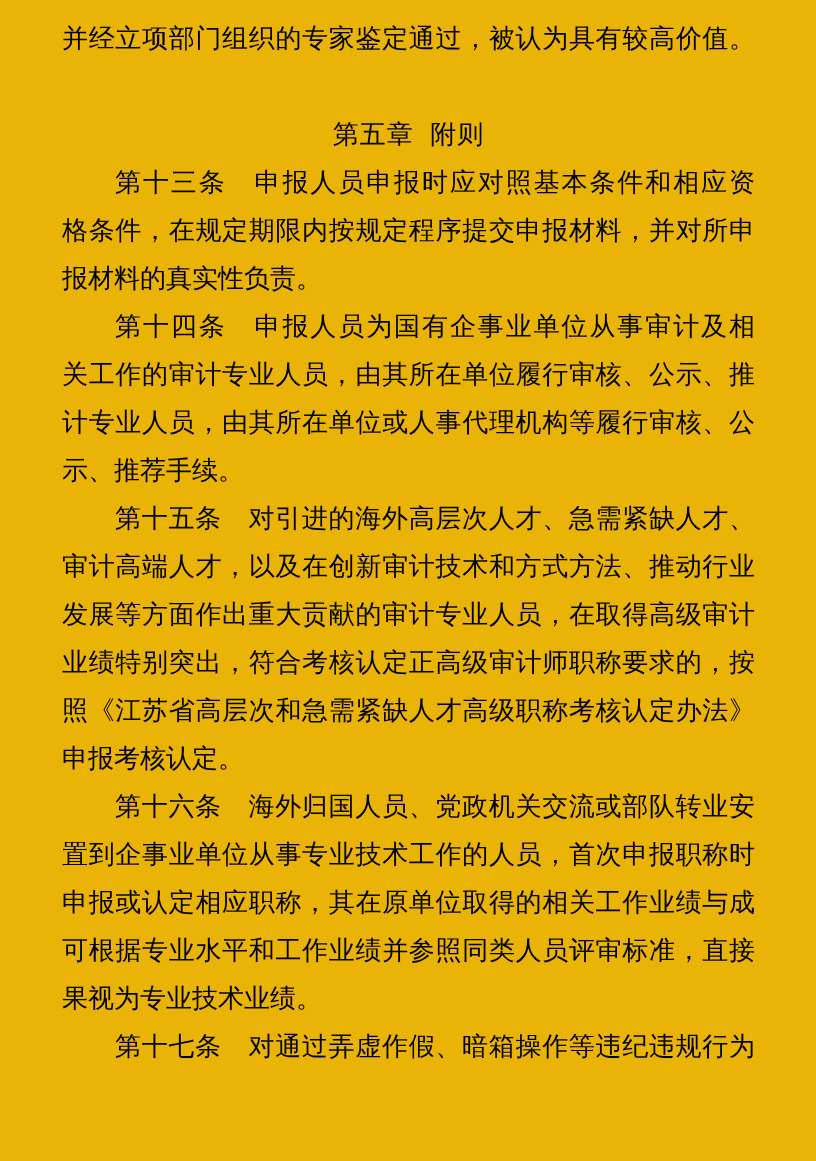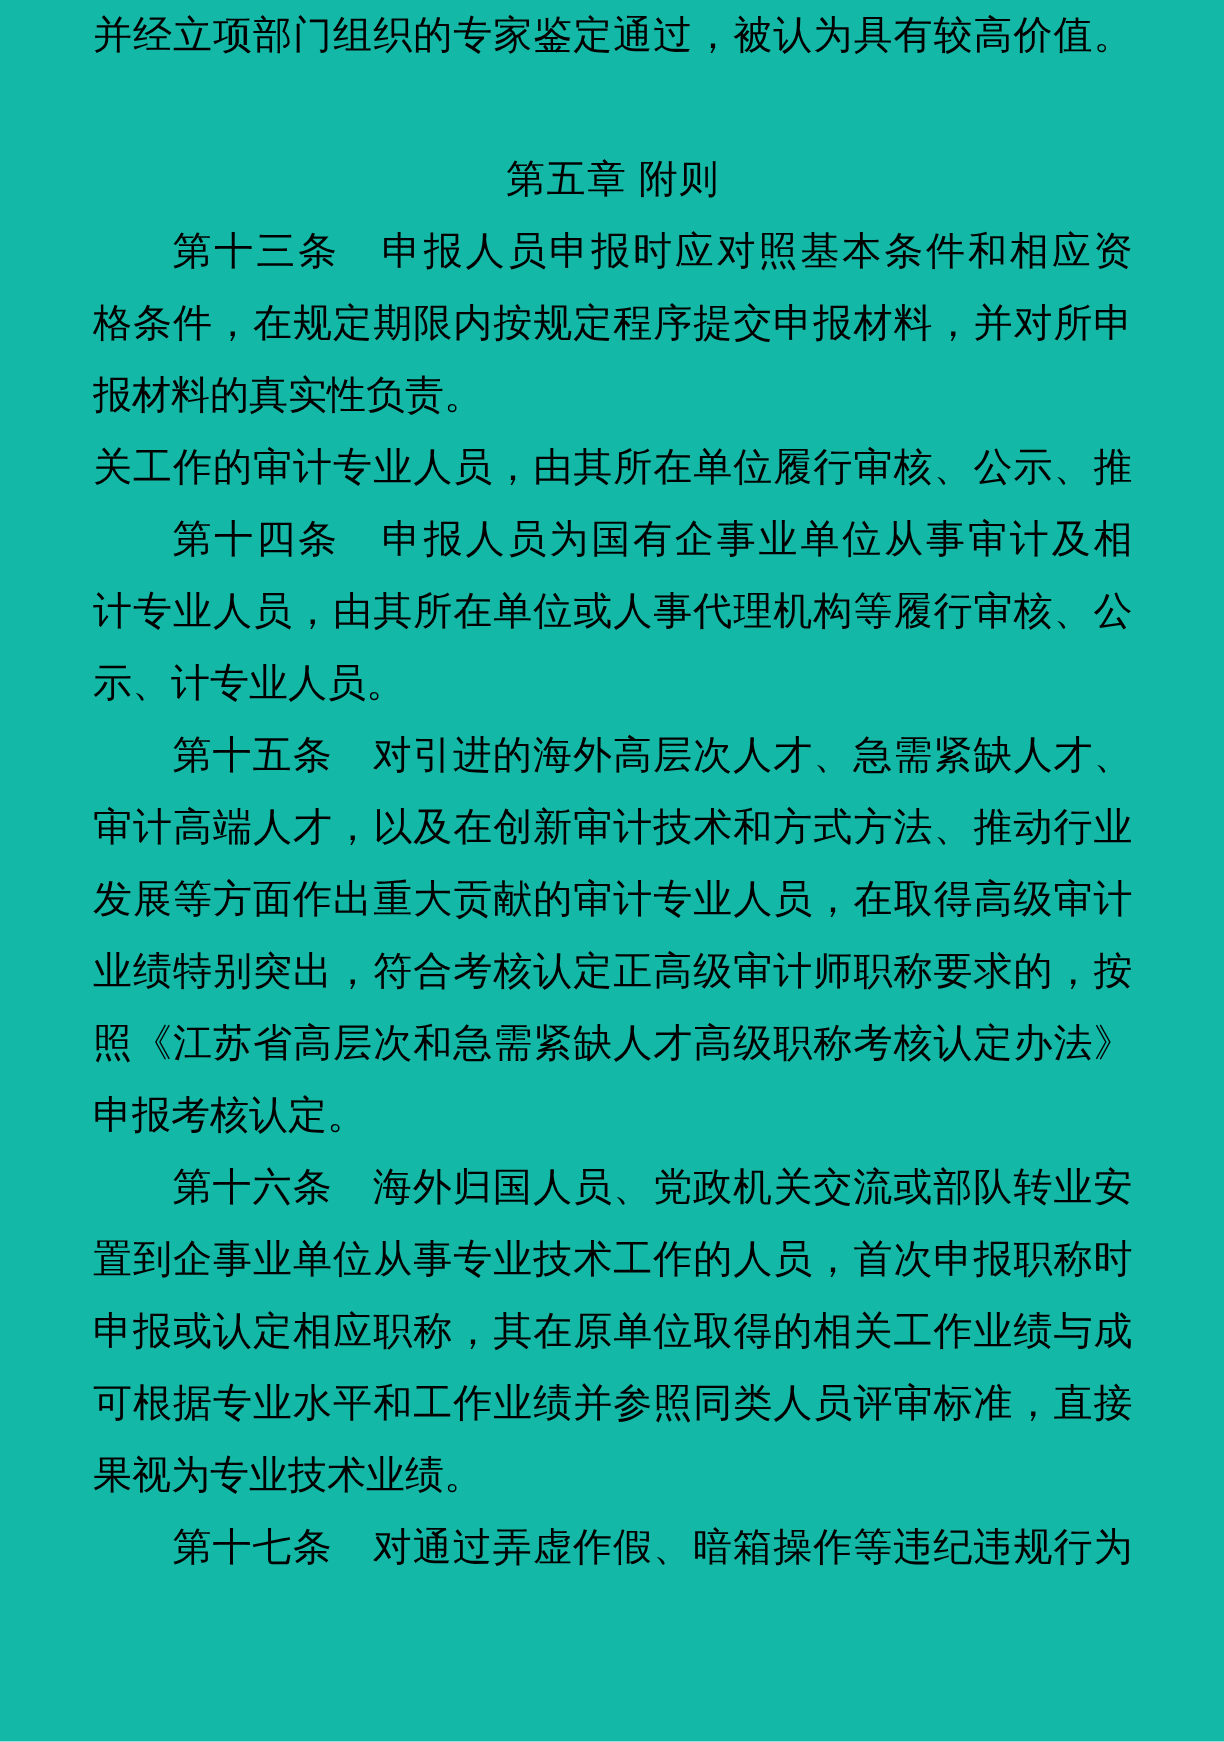--- a/index.html
+++ b/index.html
@@ -5,24 +5,24 @@
   html, body {
     margin: 0;
     padding: 0;
     background: #ffffff;
   }
   .page {
     position: relative;
     width: 816px;
     height: 1161px;
     box-sizing: border-box;
-    padding: 0 61px 0 62px;
-    background: #14b8a6;
+    padding: 16px 61px 0 62px;
+    background: #eab308;
     color: #000000;
-    font-family: Liberation Serif, serif;
+    font-family: Liberation Mono, monospace;
     font-size: 26px;
     line-height: 48px;
     overflow: hidden;
   }
   .line {
     height: 48px;
     text-align: justify;
     text-align-last: left;
   }
   .line.fill {
@@ -43,24 +43,24 @@
 </head>
 <body>
 
 <div class="page">
   <div class="line fill">并经立项部门组织的专家鉴定通过，被认为具有较高价值。</div>
   <div class="line blank"></div>
   <div class="line heading">第五章 附则</div>
   <div class="line indent fill">第十三条　申报人员申报时应对照基本条件和相应资</div>
   <div class="line fill">格条件，在规定期限内按规定程序提交申报材料，并对所申</div>
   <div class="line">报材料的真实性负责。</div>
+  <div class="line indent fill">第十四条　申报人员为国有企事业单位从事审计及相</div>
   <div class="line fill">关工作的审计专业人员，由其所在单位履行审核、公示、推</div>
-  <div class="line indent fill">第十四条　申报人员为国有企事业单位从事审计及相</div>
   <div class="line fill">计专业人员，由其所在单位或人事代理机构等履行审核、公</div>
-  <div class="line">示、计专业人员。</div>
+  <div class="line">示、推荐手续。</div>
   <div class="line indent fill">第十五条　对引进的海外高层次人才、急需紧缺人才、</div>
   <div class="line fill">审计高端人才，以及在创新审计技术和方式方法、推动行业</div>
   <div class="line fill">发展等方面作出重大贡献的审计专业人员，在取得高级审计</div>
   <div class="line fill">业绩特别突出，符合考核认定正高级审计师职称要求的，按</div>
   <div class="line fill">照《江苏省高层次和急需紧缺人才高级职称考核认定办法》</div>
   <div class="line">申报考核认定。</div>
   <div class="line indent fill">第十六条　海外归国人员、党政机关交流或部队转业安</div>
   <div class="line fill">置到企事业单位从事专业技术工作的人员，首次申报职称时</div>
   <div class="line fill">申报或认定相应职称，其在原单位取得的相关工作业绩与成</div>
   <div class="line fill">可根据专业水平和工作业绩并参照同类人员评审标准，直接</div>

